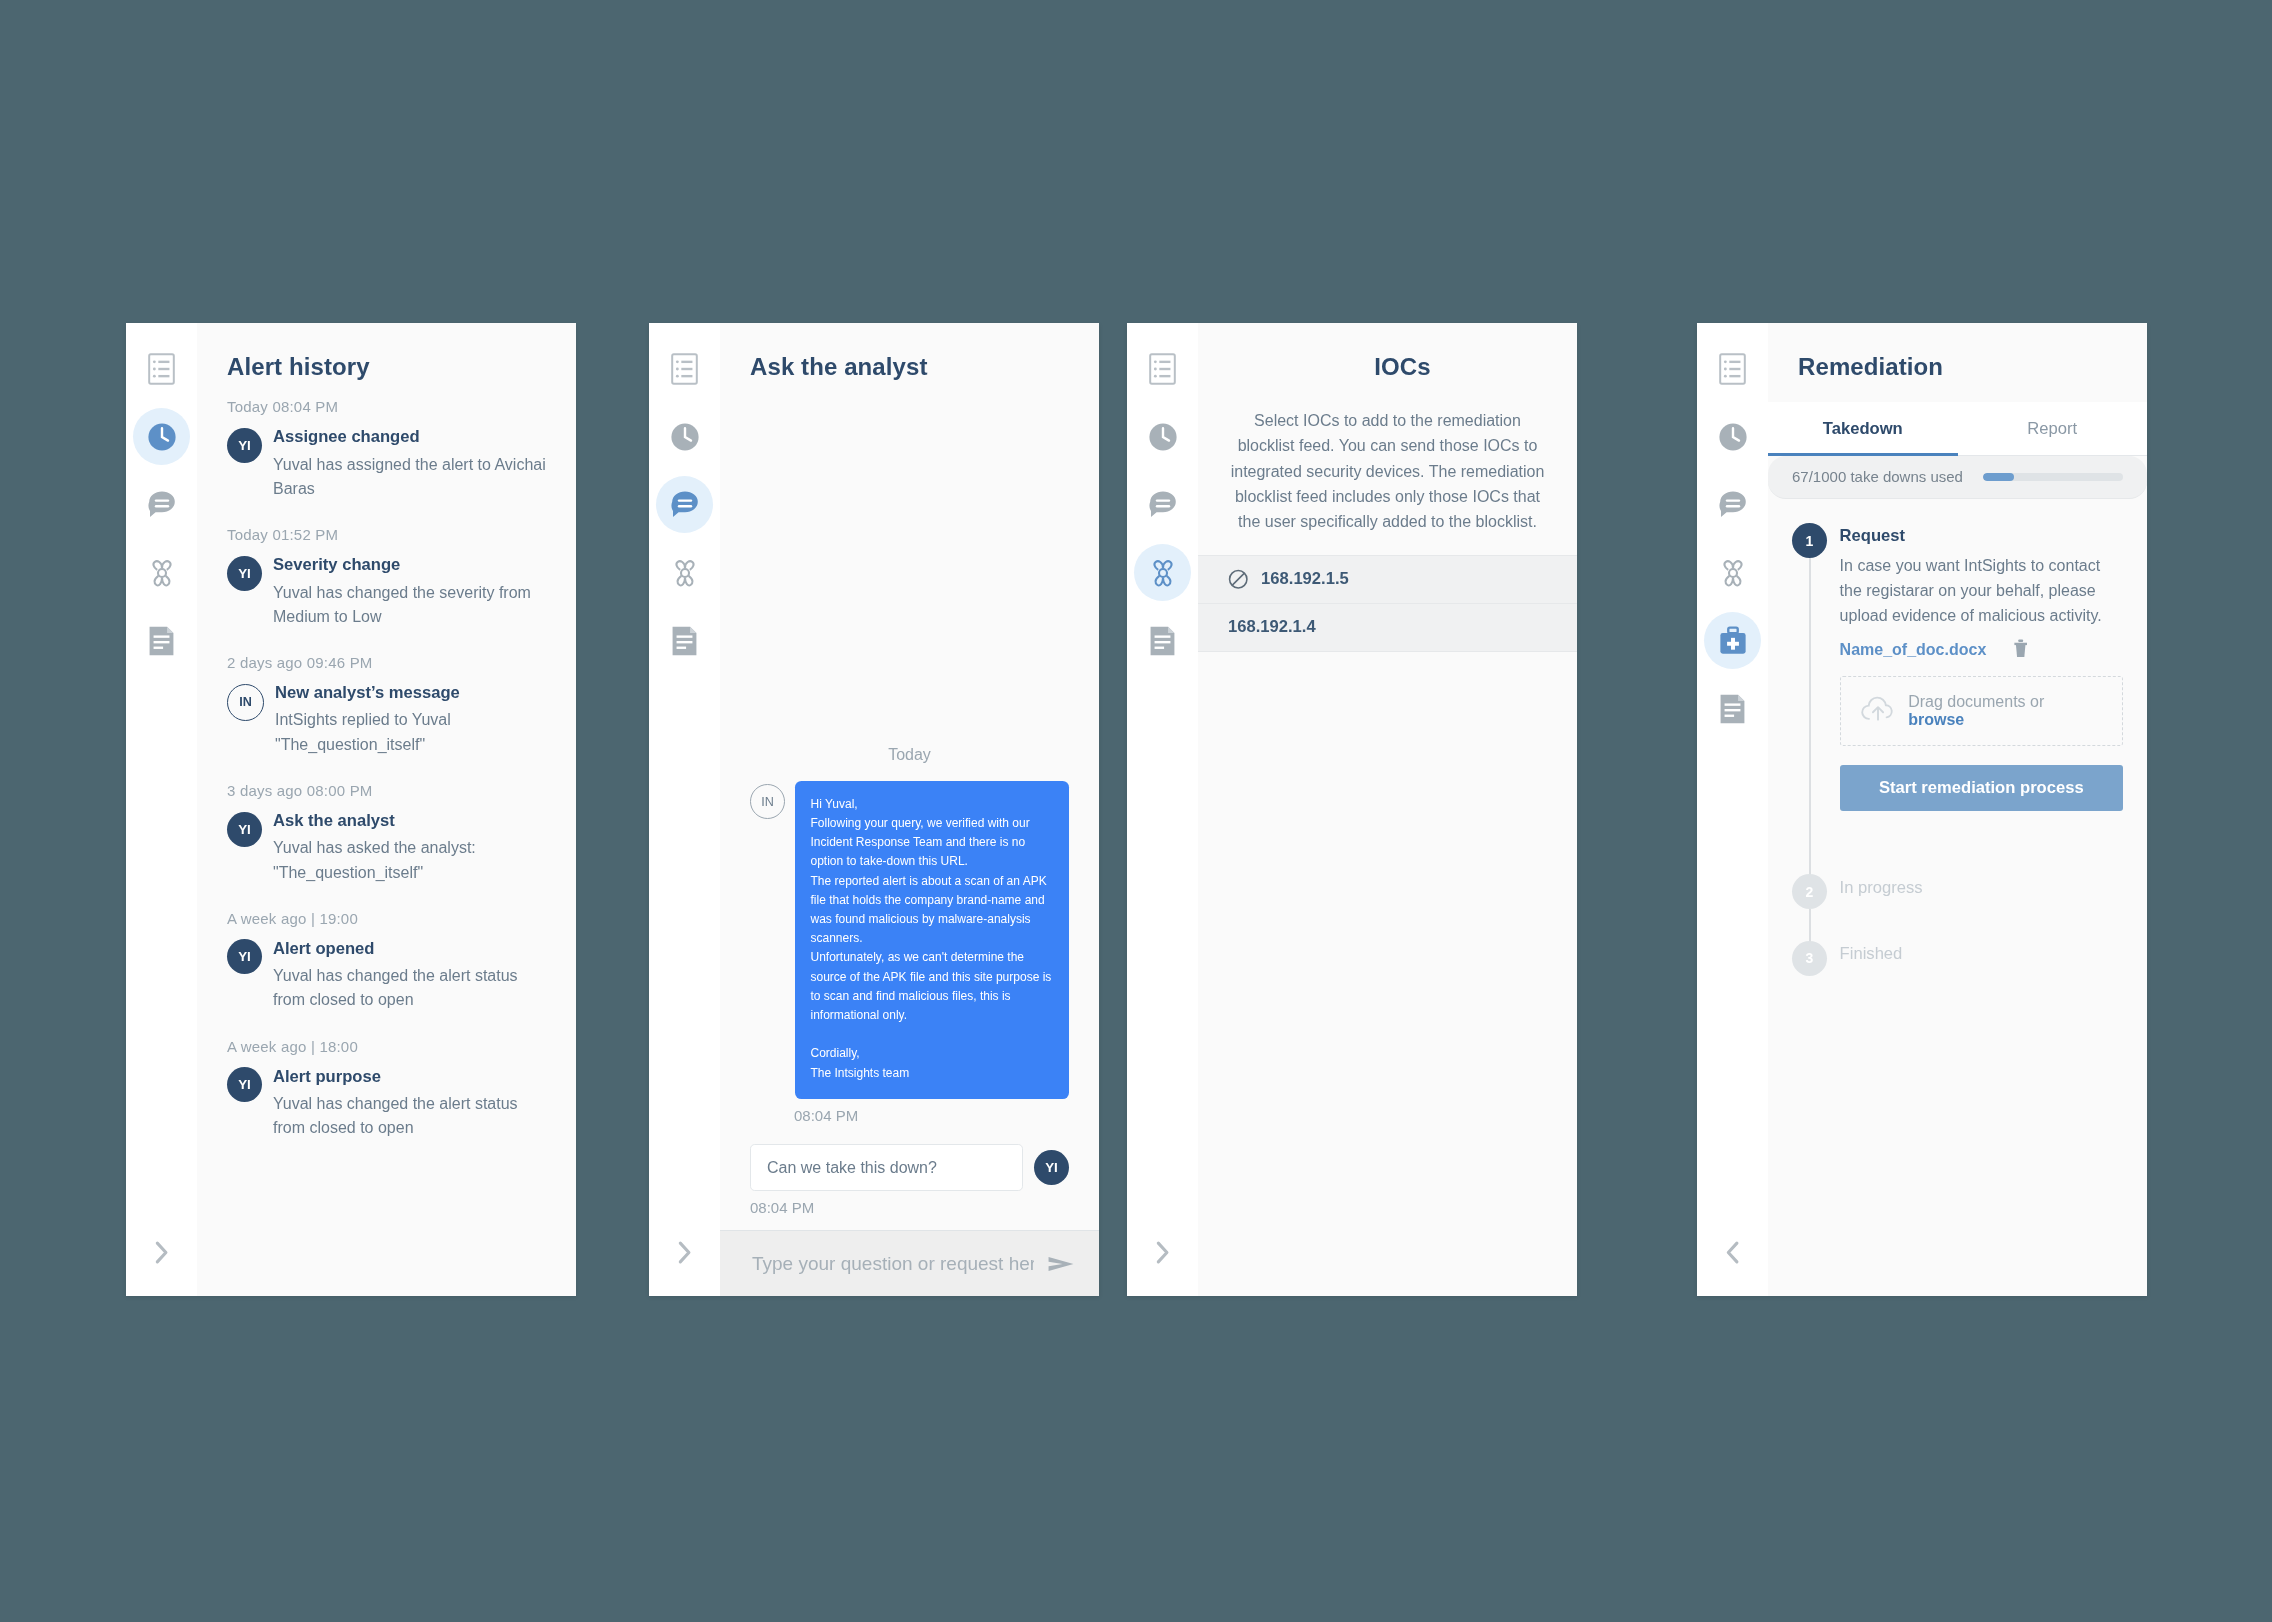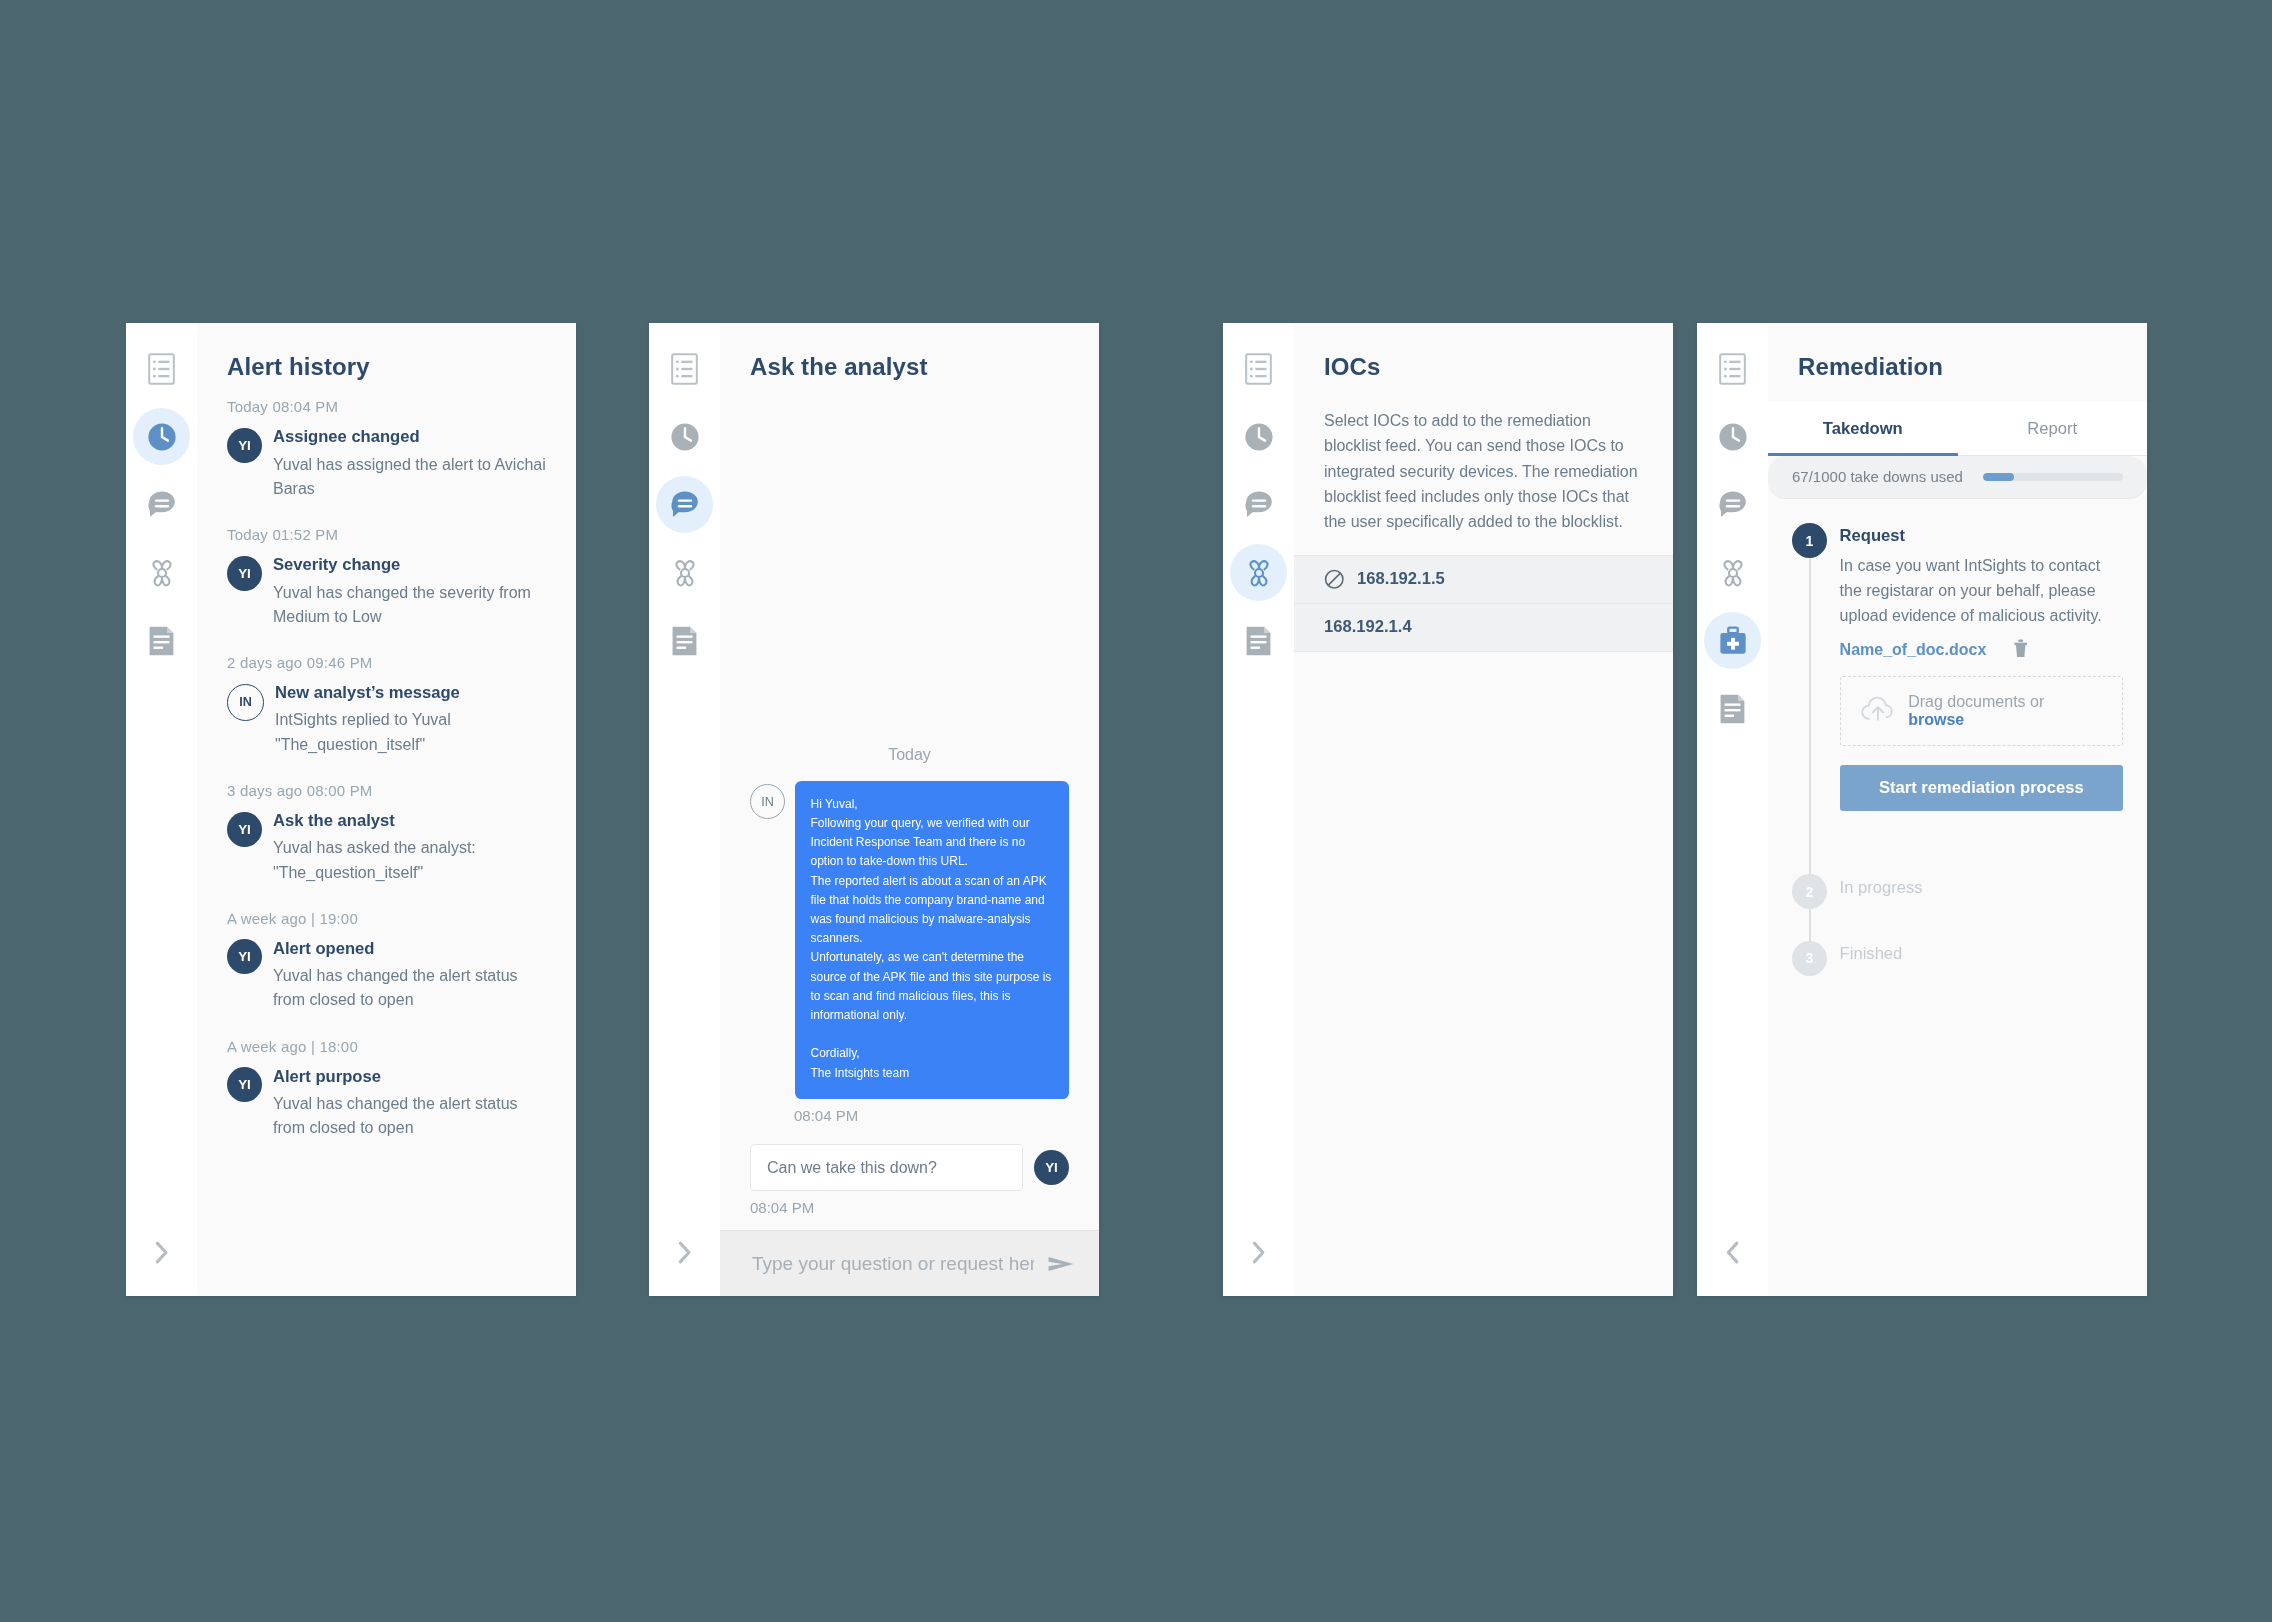--- a/index.html
+++ b/index.html
@@ -19,21 +19,21 @@
     position: absolute;
     top: 323px;
     height: 973px;
     background: #fafafa;
     display: flex;
     box-shadow: 0 1.6px 4.7px rgba(0,0,0,.10);
     overflow: hidden;
   }
   .panel.p1 { left: 126px;  width: 450px; }
   .panel.p2 { left: 649px;  width: 450px; }
-  .panel.p3 { left: 1223px; width: 450px; }
+  .panel.p3 { left: 1127px; width: 450px; text-align: center; }
   .panel.p4 { left: 1697px; width: 450px; }
 
   
   .rail {
     width: 71px;
     flex: 0 0 71px;
     background: #ffffff;
     display: flex;
     flex-direction: column;
     align-items: center;

